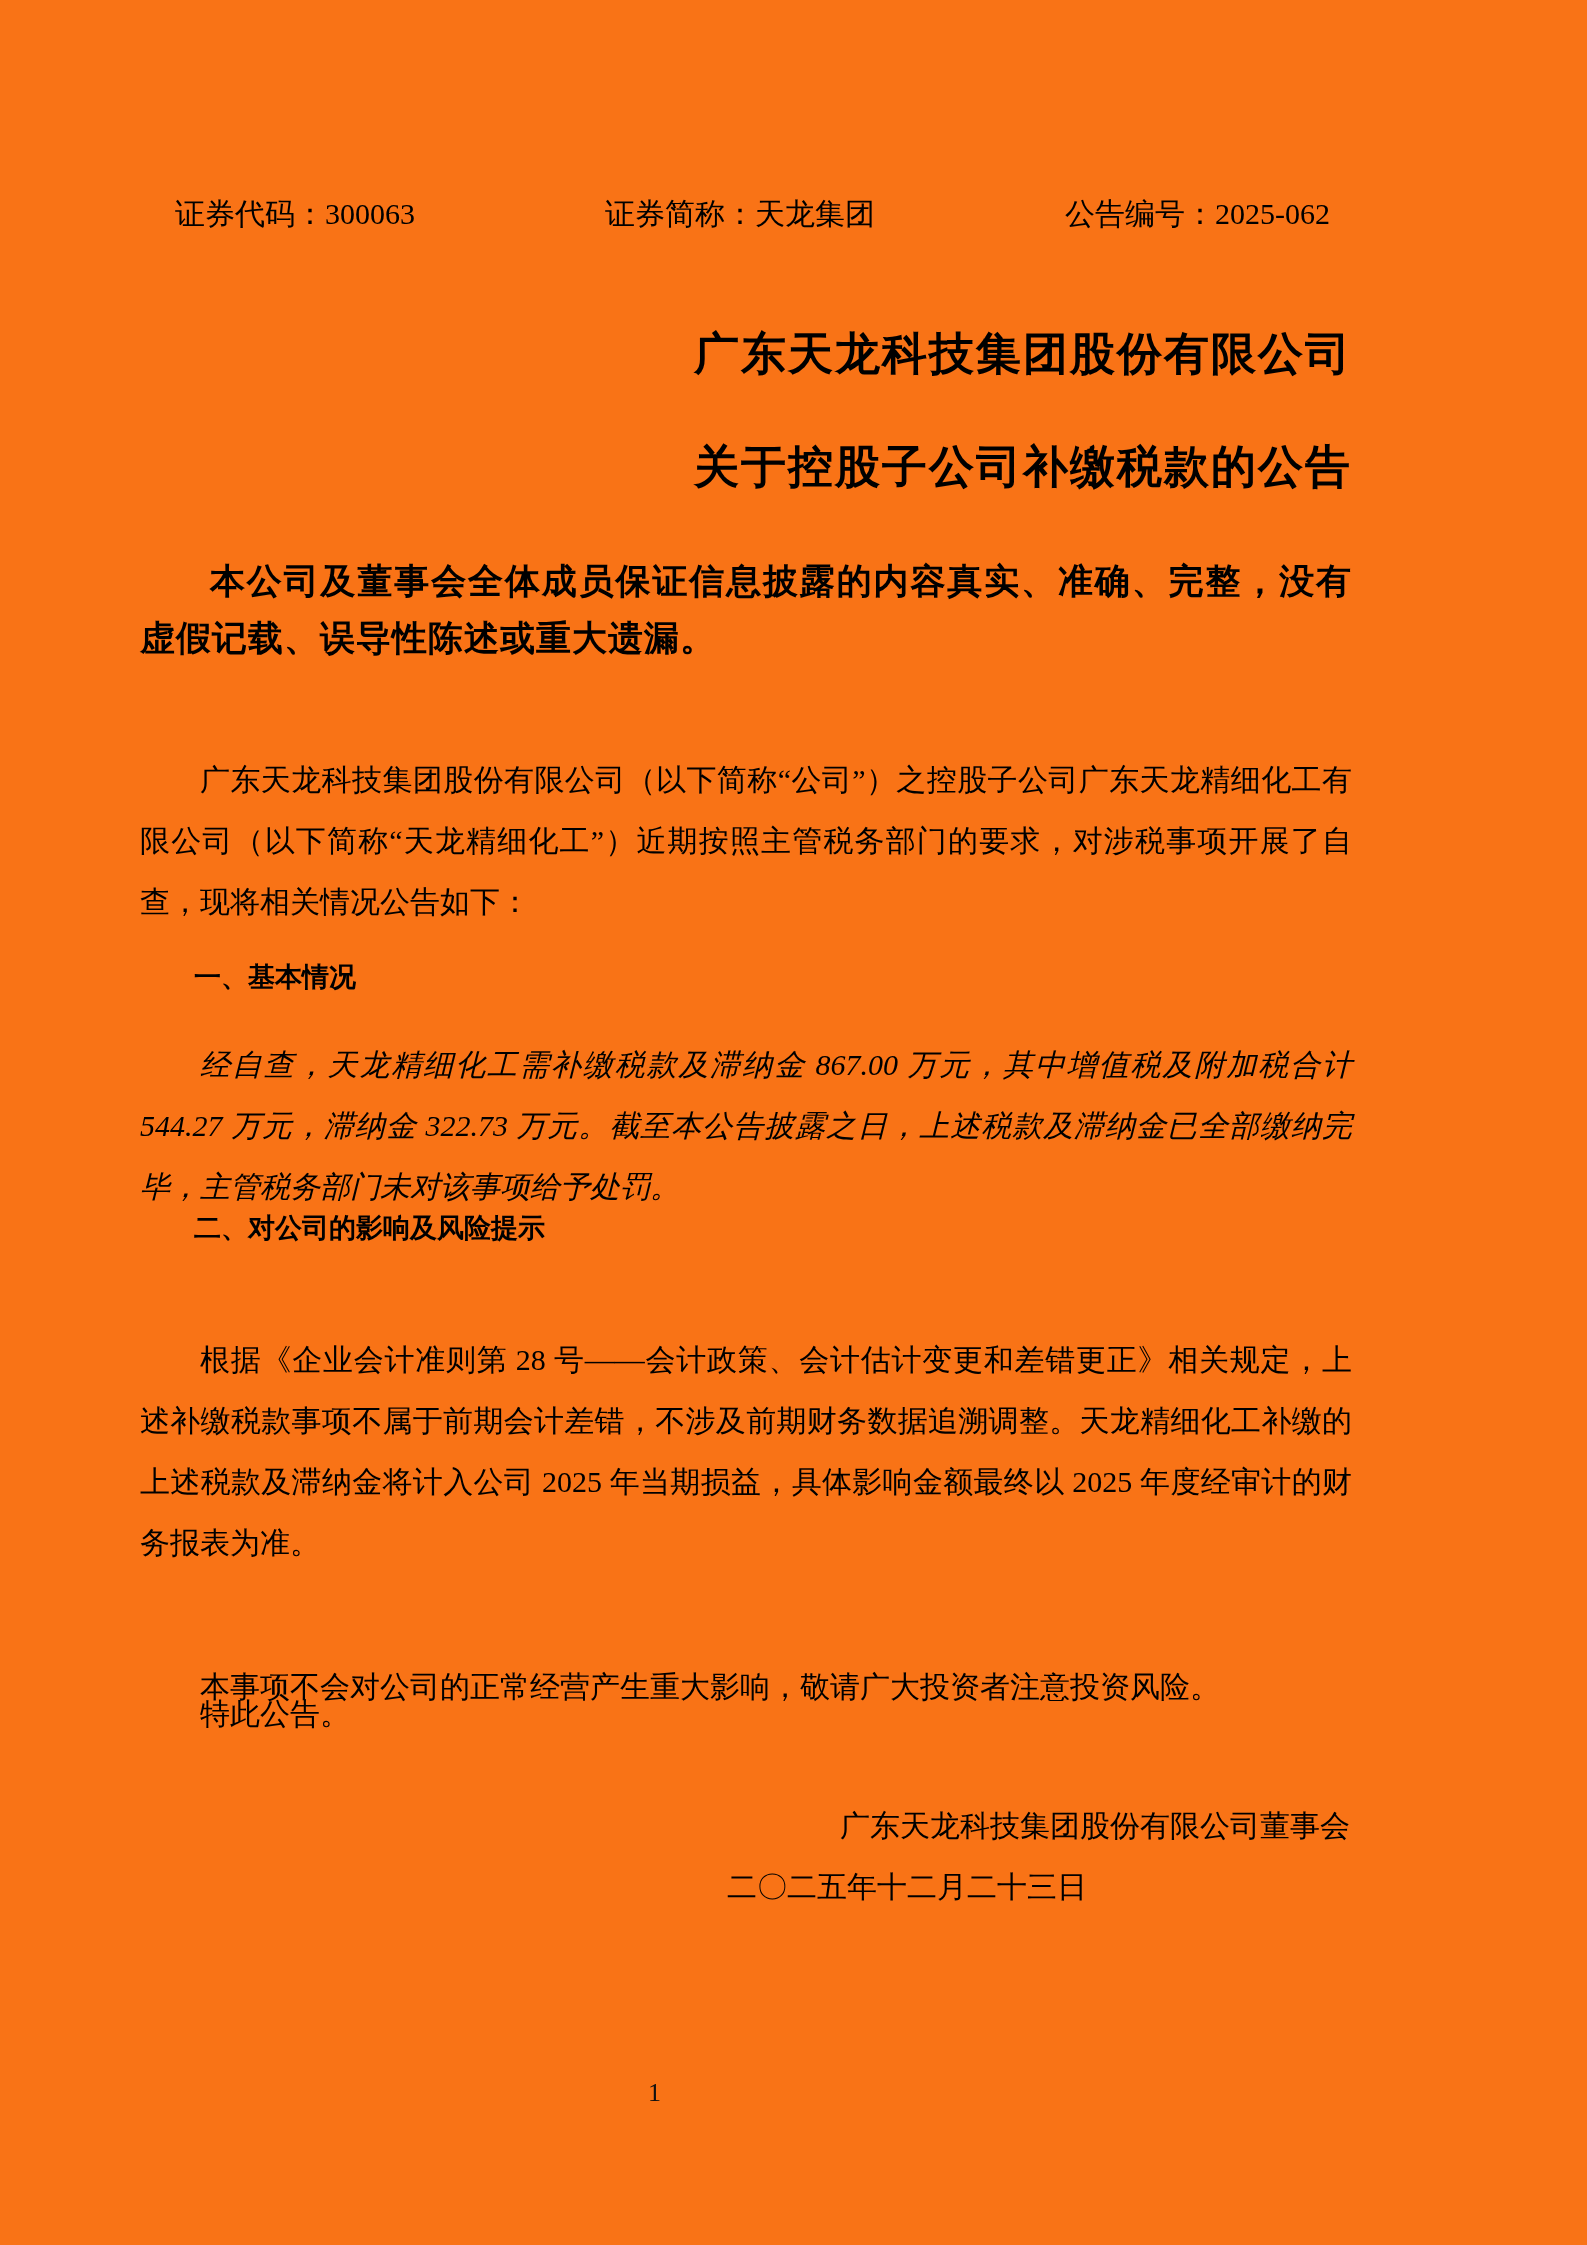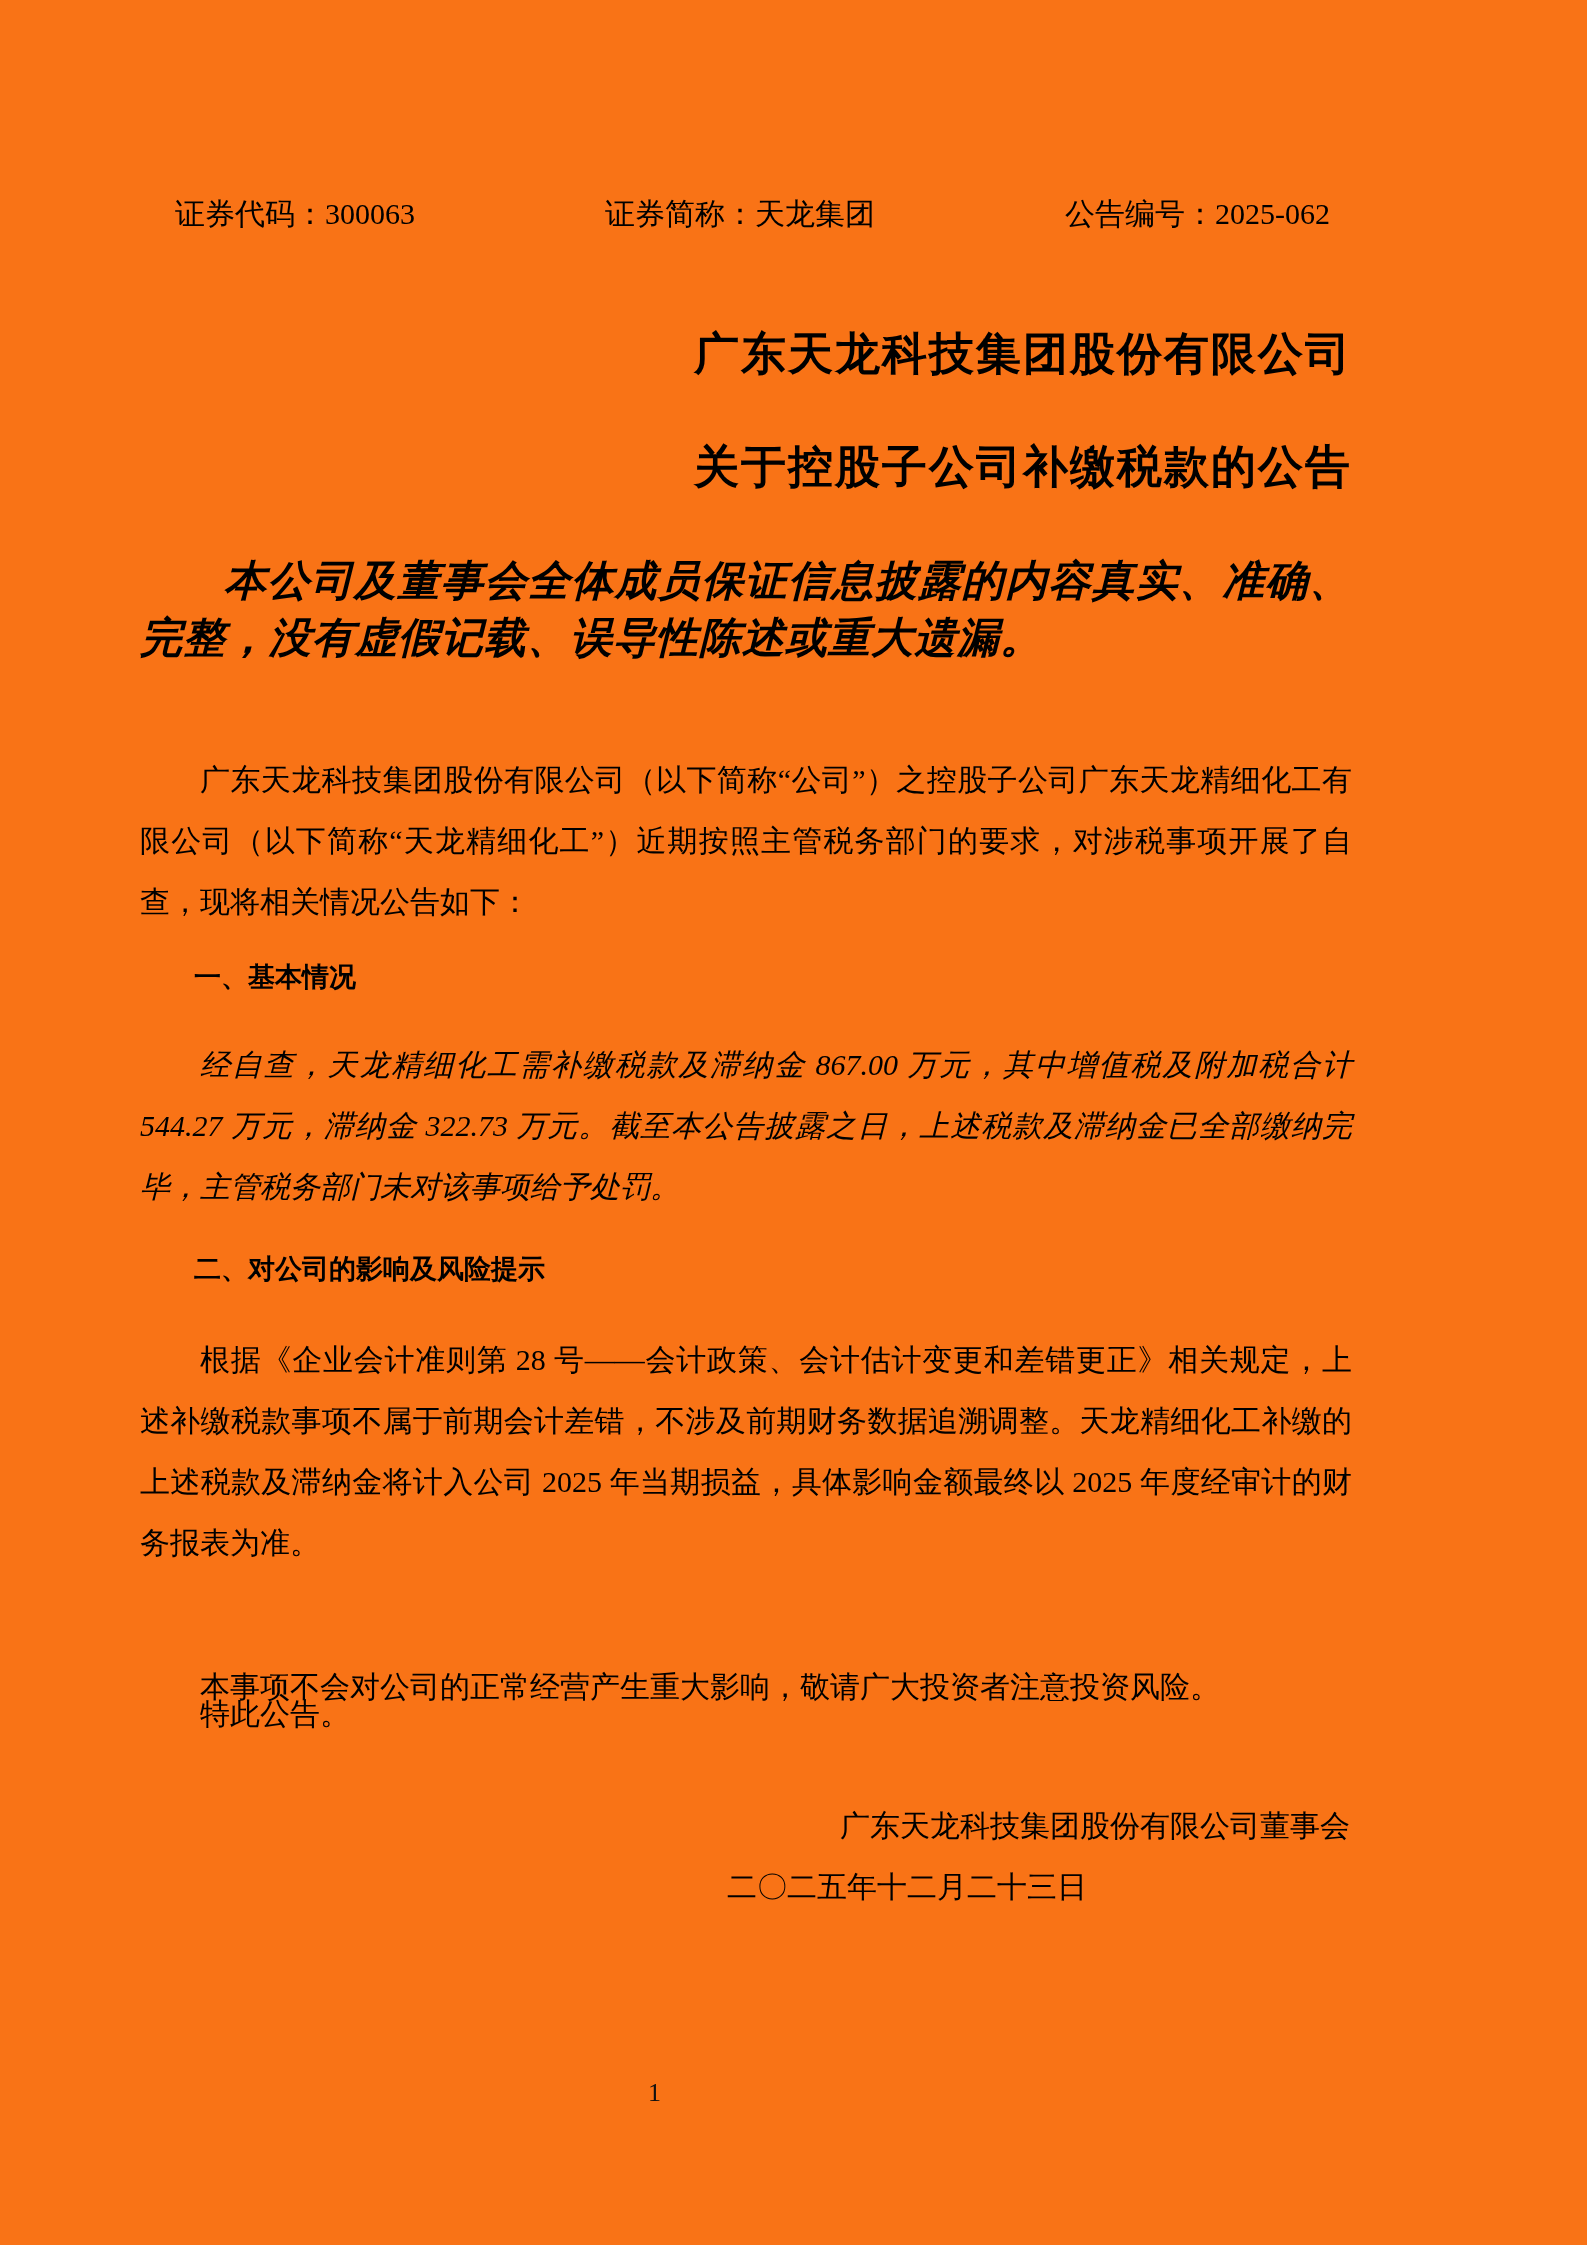--- a/index.html
+++ b/index.html
@@ -47,24 +47,23 @@
     letter-spacing: 2px;
     white-space: nowrap;
   }
   .title-1 { top: 328px; }
   .title-2 { top: 441px; }
   
   .disclaimer {
     position: absolute;
     top: 553px;
     left: 0; right: 0;
-    font-size: 42px;
+    font-size: 35px;
     line-height: 57px;
     font-weight: bold;
-    font-style: italic;
     text-indent: 2em;
     text-align: justify;
     letter-spacing: 1px;
   }
   
   .para {
     position: absolute;
     left: 0; right: 0;
     font-size: 30px;
     line-height: 61px;
@@ -81,21 +80,21 @@
     position: absolute;
     left: 0; right: 0;
     font-family: "Liberation Sans", sans-serif;
     font-weight: bold;
     font-size: 27px;
     line-height: 40px;
     text-indent: 2em;
     white-space: nowrap;
   }
   .heading-1 { top: 957px; }
-  .heading-2 { top: 1249px; }
+  .heading-2 { top: 1208px; }
   
   .sig {
     position: absolute;
     left: 0; right: 0;
     font-size: 30px;
     line-height: 40px;
     text-align: right;
     white-space: nowrap;
   }
   .sig-company { top: 1806px; padding-right: 2px; }

